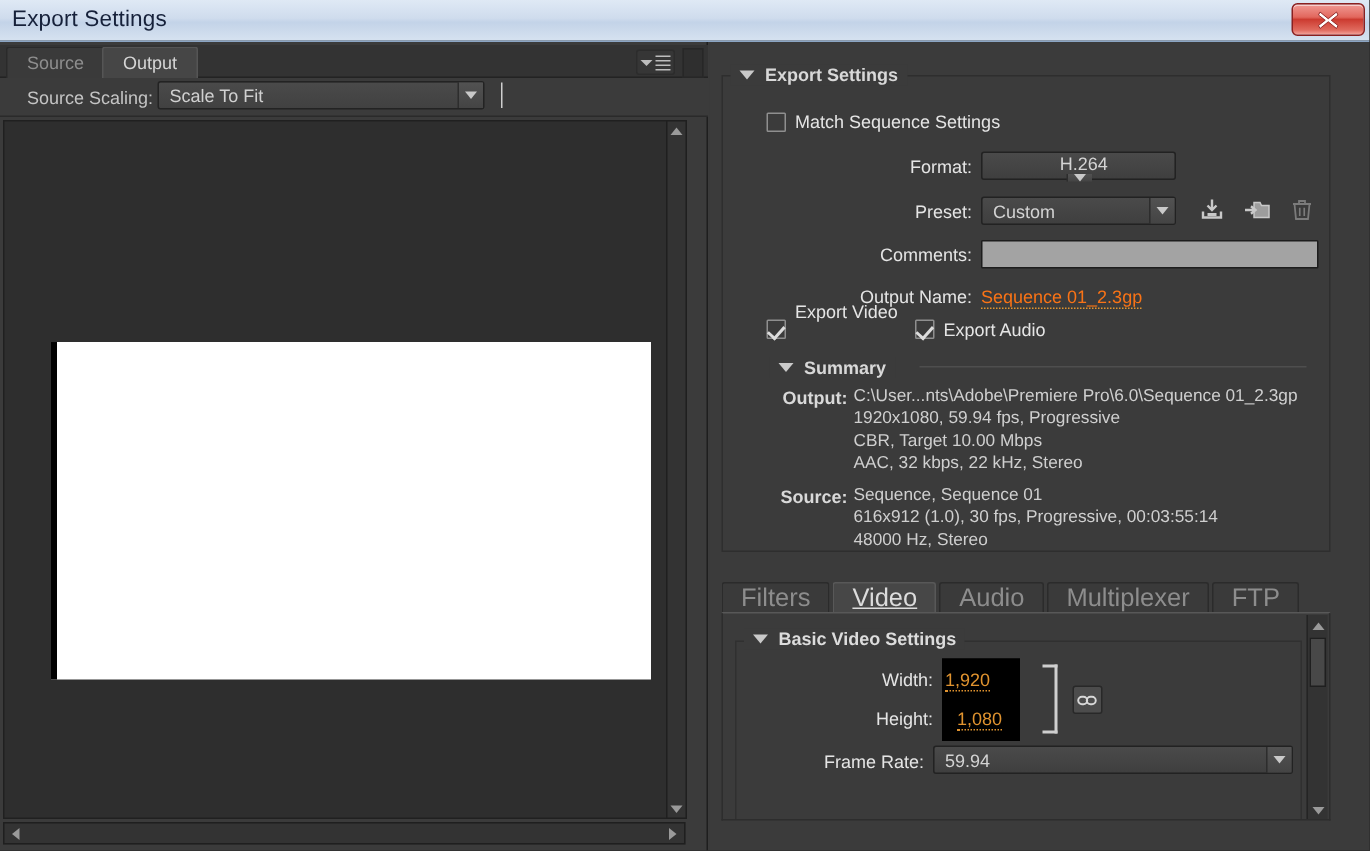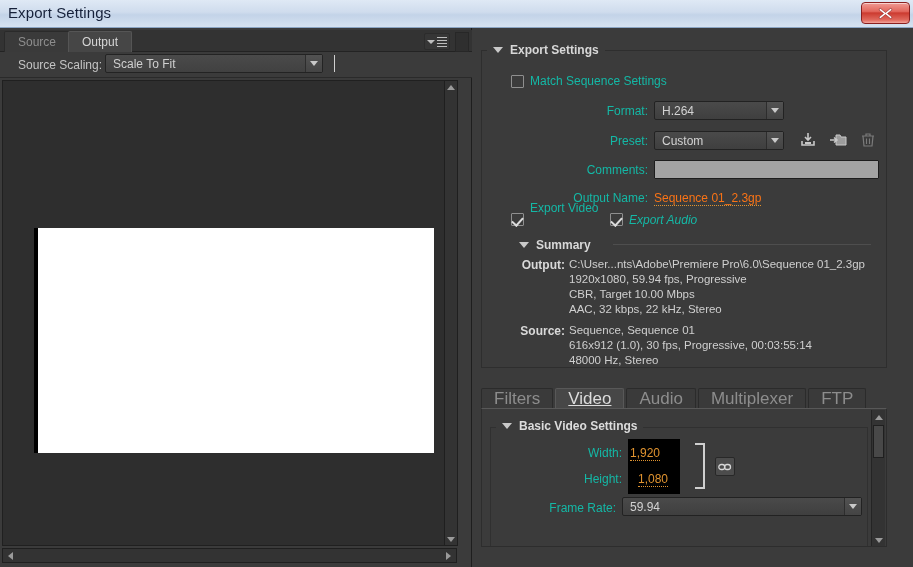--- a/index.html
+++ b/index.html
@@ -141,21 +141,21 @@
     position: absolute; display: flex; align-items: center; gap: 7px;
     font-size: 12px; font-weight: bold; color: #d8d8d8;
     background: #3b3b3b; padding: 0 6px;
   }
   .disc {
     width: 0; height: 0; border-left: 5px solid transparent; border-right: 5px solid transparent;
     border-top: 6px solid #c9c9c9; cursor: pointer;
   }
   .grule { position: absolute; height: 1px; background: #4e4e4e; }
 
-  .lbl { position: absolute; font-size: 12px; color: #14b8a6; text-align: right; }
+  .lbl { position: absolute; font-size: 12px; color: #e5e5e5; text-align: right; }
   .lbl-b { position: absolute; font-size: 12px; color: #d9d9d9; font-weight: bold; text-align: right; }
   .sumline { position: absolute; font-size: 11.5px; color: #cfcfcf; white-space: nowrap; }
 
   .cbox {
     position: absolute; width: 13px; height: 13px;
     background: #3b3b3b; border: 1px solid #8f8f8f; border-radius: 1px;
     cursor: pointer;
   }
   .cbox.checked::after {
     content: ""; position: absolute; left: 2px; top: 1px;
@@ -316,21 +316,21 @@
     <div class="group-box" style="left:8px;top:22px;width:406px;height:318px;"></div>
     <div class="group-title" style="left:14px;top:22px;transform:translateY(-50%);">
       <span class="disc"></span>
       <span>Export Settings</span>
     </div>
 
     <div class="cbox" style="left:38px;top:47px;"></div>
     <div class="lbl" style="left:57px;top:46px;text-align:left;">Match Sequence Settings</div>
 
     <div class="lbl" style="left:60px;top:76px;width:115px;">Format:</div>
-    <div class="selectbox" style="left:181px;top:73px;width:130px;">
+    <div class="selectbox" style="left:181px;top:73px;width:130px;flex-direction:column;">
       <span class="val">H.264</span>
       <span class="ddarrow">
           <b></b>
         </span>
     </div>
 
     <div class="lbl" style="left:60px;top:106px;width:115px;">Preset:</div>
     <div class="selectbox" style="left:181px;top:103px;width:130px;">
       <span class="val">Custom</span>
       <span class="ddarrow">
@@ -360,21 +360,21 @@
 
     <div class="lbl" style="left:60px;top:135px;width:115px;">Comments:</div>
     <div id="comments-input" placeholder=""></div>
 
     <div class="lbl" style="left:56px;top:163px;width:119px;">Output Name:</div>
     <div id="output-name-link">Sequence 01_2.3gp</div>
 
     <div class="cbox checked" style="left:38px;top:185px;"></div>
     <div class="lbl" style="left:57px;top:173px;text-align:left;">Export Video</div>
     <div class="cbox checked" style="left:137px;top:185px;"></div>
-    <div class="lbl" style="left:156px;top:185px;text-align:left;font-style:italic;">Export Audio</div>
+    <div class="lbl" style="left:156px;top:185px;text-align:left;">Export Audio</div>
 
     <div class="group-title" style="left:40px;top:210px;">
       <span class="disc"></span>
       <span>Summary</span>
     </div>
     <div class="grule" style="left:140px;top:216px;width:258px;"></div>
 
     <div class="lbl-b" style="left:26px;top:230px;width:66px;">Output:</div>
     <div class="sumline" style="left:96px;top:230px;">C:\User...nts\Adobe\Premiere Pro\6.0\Sequence 01_2.3gp</div>
     <div class="sumline" style="left:96px;top:245px;">1920x1080, 59.94 fps, Progressive</div>

